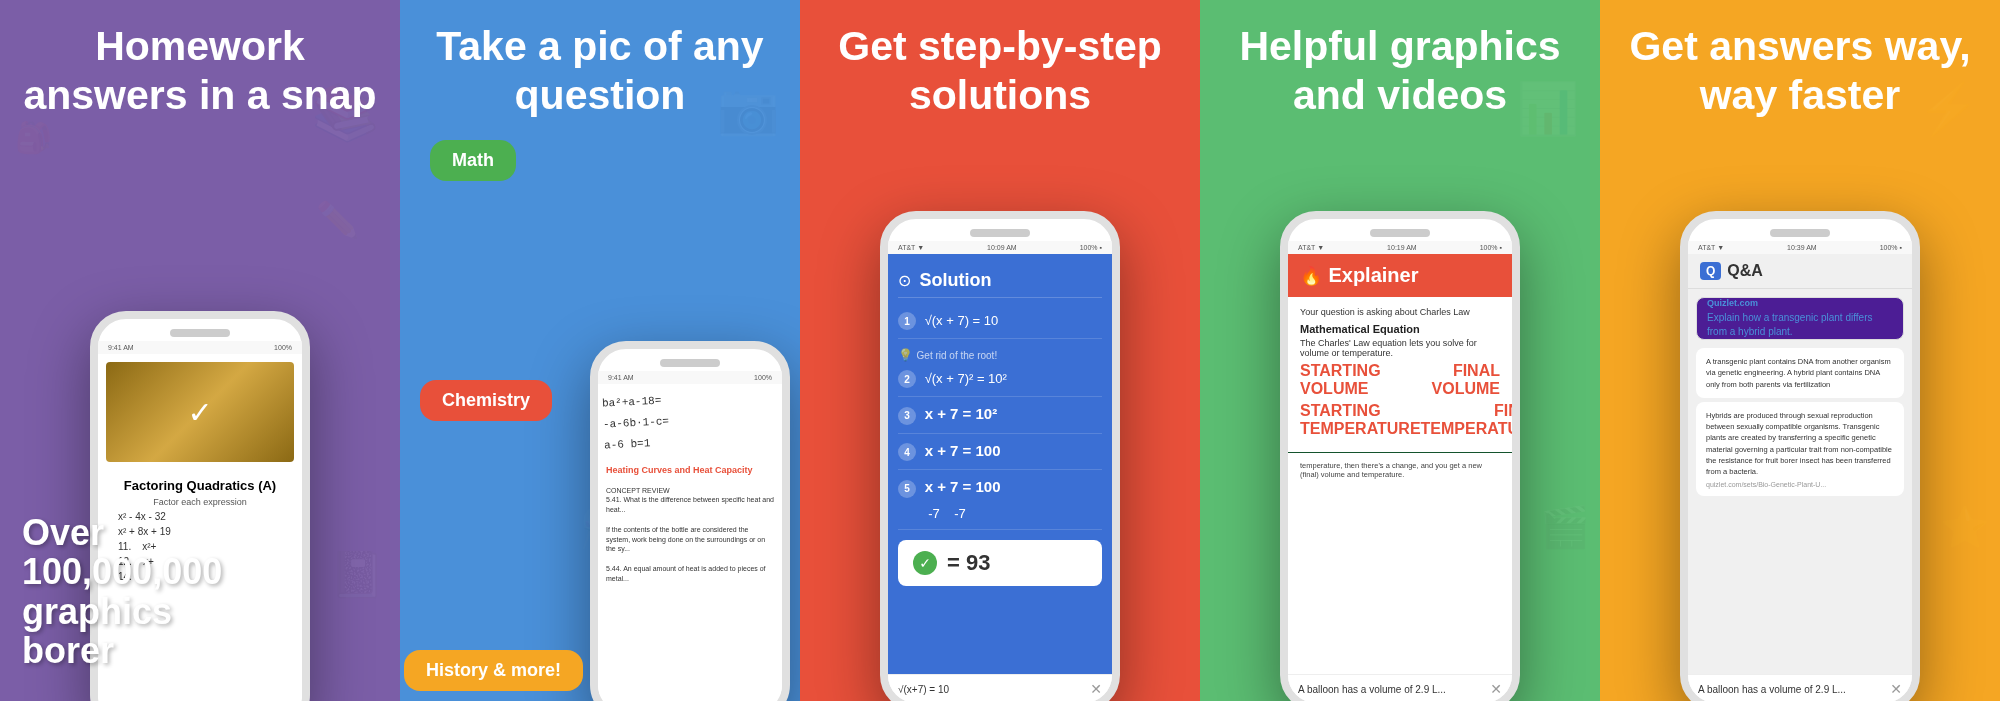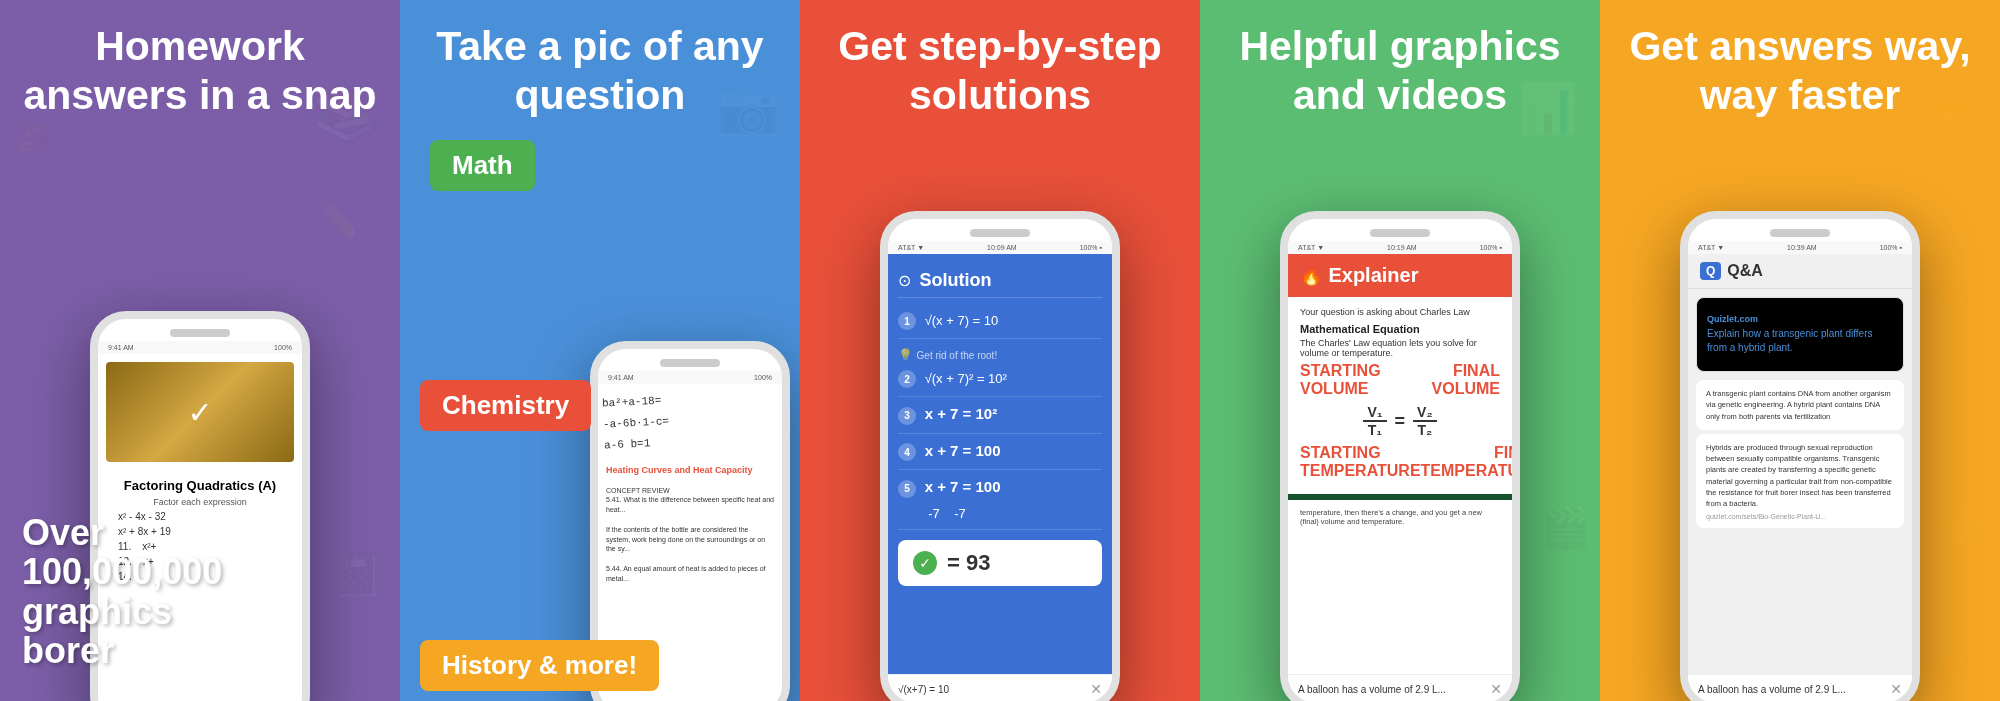--- a/index.html
+++ b/index.html
@@ -131,43 +131,43 @@
       font-weight: 900;
       line-height: 1.1;
       z-index: 20;
       text-shadow: 2px 2px 4px rgba(0,0,0,0.3);
     }
 
     
     .subject-tag {
       position: absolute;
       padding: 10px 22px;
-      border-radius: 8px;
-      font-size: 26px;
+      border-radius: 16px;
+      font-size: 18px;
       font-weight: 800;
       color: white;
       z-index: 20;
     }
 
     .tag-math {
       background: #4CAF50;
       top: 140px;
       left: 30px;
     }
 
     .tag-chemistry {
       background: #E8503A;
       top: 380px;
       left: 20px;
     }
 
     .tag-history {
       background: #F5A623;
       bottom: 10px;
-      left: 20px;
+      left: 4px;
     }
 
     .panel-2 .phone {
       width: 200px;
       height: 380px;
       bottom: -20px;
       right: 10px;
     }
 
     .panel-2 .phone-screen {
@@ -332,25 +332,25 @@
       border-bottom: 1px solid #ddd;
     }
 
     .qa-title {
       font-size: 16px;
       font-weight: 700;
       color: #333;
     }
 
     .qa-question-box {
-      background: #000000;
+      background: #4c1d95;
       border: 1px solid #ddd;
       border-radius: 8px;
       margin: 8px;
-      padding: 16px 10px;
+      padding: 0 10px;
     }
 
     .qa-source-label {
       font-size: 9px;
       color: #4A90D9;
       font-weight: 600;
       margin-bottom: 3px;
     }
 
     .qa-question-text {
@@ -524,21 +524,21 @@
       display: flex;
       align-items: center;
       justify-content: center;
       margin: 6px 0;
     }
 
     .explainer-footer {
       padding: 8px 12px;
       font-size: 7.5px;
       color: #444;
-      border-top: 6px solid #14532d;
+      border-top: 1px solid #14532d;
     }
 
   </style>
 </head>
 <body>
 
 <div class="panels">
 
   <div class="panel panel-1">
     <div class="bg-icons">
@@ -706,31 +706,20 @@
           <div class="explainer-body">
             <div>Your question is asking about Charles Law</div>
             <div class="explainer-section-title">Mathematical Equation</div>
             <div>The Charles' Law equation lets you solve for volume or temperature.</div>
 
             <div class="charles-labels">
               <span class="charles-label-left arrow-red">STARTING<br>VOLUME</span>
               <span class="charles-label-right arrow-red">FINAL<br>VOLUME</span>
             </div>
 
-            <div class="charles-row">
-              <div class="fraction">
-                <span class="num">V₁</span>
-                <span class="den">T₁</span>
-              </div>
-              <span class="equals-sign">=</span>
-              <div class="fraction">
-                <span class="num">V₂</span>
-                <span class="den">T₂</span>
-              </div>
-            </div>
 
             <div class="charles-labels">
               <span class="charles-label-left arrow-red">STARTING<br>TEMPERATURE</span>
               <span class="charles-label-right arrow-red">FINAL<br>TEMPERATURE</span>
             </div>
           </div>
 
           <div class="explainer-footer">
             <span>temperature, then there's a change, and you get a new (final) volume and temperature.</span>
           </div>

